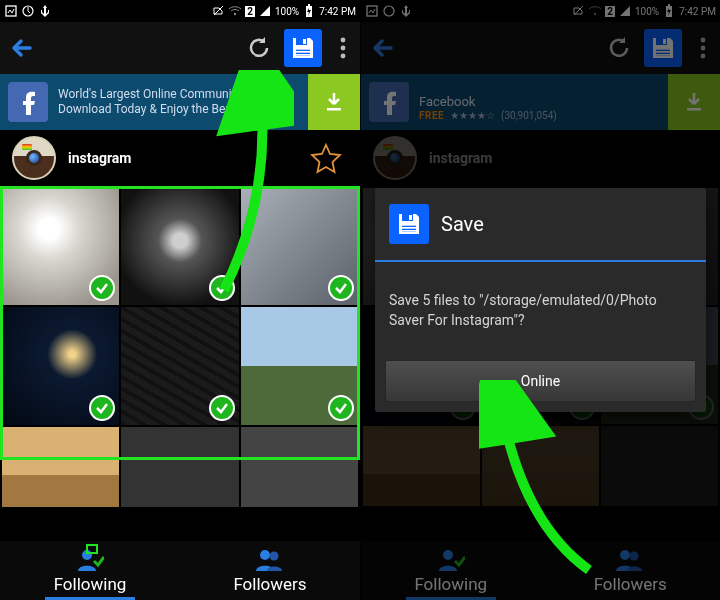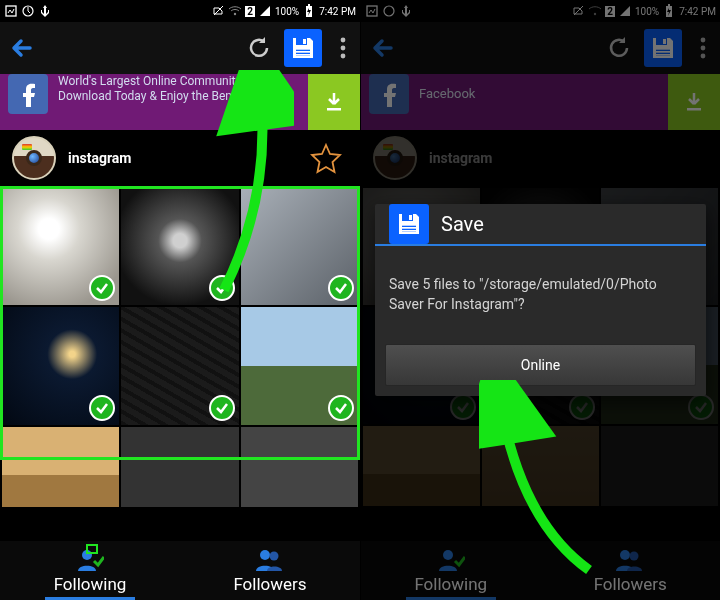--- a/index.html
+++ b/index.html
@@ -14,21 +14,21 @@
 
   .appbar { height: 52px; background: #111; display: flex; align-items: center; justify-content: space-between; padding: 0 6px; }
   .appbar-left, .appbar-right { display: flex; align-items: center; gap: 10px; }
   .back-btn svg, .reload-btn svg, .menu-btn svg { display: block; }
 
   .save-btn {
     width: 38px; height: 38px; background: #0a62ff; border-radius: 3px;
     display: flex; align-items: center; justify-content: center; cursor: pointer;
   }
 
-  .adbar { height: 56px; background: #701a75; display: flex; align-items: flex-start; position: relative; padding: 0 8px; }
+  .adbar { height: 56px; background: #0c4a6e; display: flex; align-items: center; position: relative; padding: 0 8px; }
   .ad-fb { width: 40px; height: 40px; background: #4468b2; border-radius: 4px; display: flex; align-items: center; justify-content: center; margin-right: 10px; }
   .ad-copy { flex: 1; color: #d3dcef; font-size: 12px; line-height: 1.25; }
   .ad-title { font-size: 13px; color: #dfe6f5; margin-top: 12px; }
   .ad-sub   { font-size: 10px; color: #a9b9d8; display: flex; align-items: center; gap: 6px; }
   .ad-free  { color: #ff8a00; font-weight: bold; letter-spacing: 0.5px; }
   .ad-dl { position: absolute; right: 0; top: 0; bottom: 0; width: 52px; background: #8bc822; display: flex; align-items: center; justify-content: center; }
 
   .profile-row { height: 56px; display: flex; align-items: center; padding: 0 12px; gap: 12px; position: relative; }
   .ig-avatar { width: 44px; height: 44px; border-radius: 50%; background: linear-gradient(#e0d8c5 45%, #4c2e1e 45%); display: flex; align-items: center; justify-content: center; border: 2px solid #d9d1ba; position: relative; }
   .ig-lens { width: 16px; height: 16px; border-radius: 50%; background: radial-gradient(circle at 35% 35%, #6fb7ff, #1a3c8c); border: 3px solid #3a2719; }
@@ -54,21 +54,21 @@
 
   .bottom-tabs { height: 60px; background: #0a0a0a; display: flex; border-top: 1px solid #000; }
   .tab { flex: 1; display: flex; flex-direction: column; align-items: center; justify-content: center; gap: 2px; color: #fff; font-size: 17px; position: relative; }
   .tab svg { display: block; }
   .tab.active .tab-underline { position: absolute; bottom: 0; left: 25%; right: 25%; height: 3px; background: #2a7de1; }
   .mini-sel { position: absolute; top: 3px; left: 48%; width: 12px; height: 10px; border: 2px solid #21e521; }
 
   
   .overlay { position: absolute; inset: 0; background: rgba(0,0,0,0.55); display: flex; align-items: center; justify-content: center; padding: 0 14px; }
   .dialog { width: 100%; background: #2a2a2a; color: #e7e7e7; border-radius: 2px; box-shadow: 0 6px 20px rgba(0,0,0,0.6); }
-  .d-head { display: flex; align-items: center; gap: 12px; padding: 0 14px; color: #fff; }
+  .d-head { display: flex; align-items: center; gap: 12px; padding: 16px 14px; color: #fff; }
   .d-head .save-btn { width: 40px; height: 40px; }
   .d-title { font-size: 20px; }
   .d-div { height: 2px; background: #2a7de1; }
   .d-body { padding: 29px 14px 20px; font-size: 14px; color: #d4d4d4; line-height: 1.4; }
   .d-actions { display: flex; gap: 10px; padding: 10px; }
   .d-btn { flex: 1; padding: 12px 0; text-align: center; background: linear-gradient(#4f4f4f,#373737); color: #fff; font-size: 14px; border: 1px solid #262626; border-radius: 2px; cursor: pointer; }
 
   .arrow { position: absolute; pointer-events: none; }
   .arrow1 { left: 204px; top: 70px; width: 90px; height: 230px; transform: rotate(0deg); }
   .arrow2 { left: 118px; top: 380px; width: 120px; height: 200px; }
@@ -369,20 +369,25 @@
   </div>
 
   <div class="adbar">
     <div class="ad-fb">
       <svg width="26" height="26" viewBox="0 0 26 26">
           <path d="M16 26 V16 h3 l1-4 h-4 V9 c0-1 0.5-2 2-2 h2 V3 c-1 0-2.3-0.2-3.5-0.2 C13 2.8 11 5 11 8.5 V12 H8 v4 h3 v10 Z" fill="#fff"></path>
         </svg>
     </div>
     <div class="ad-copy">
       <div class="ad-title">Facebook</div>
+      <div class="ad-sub">
+        <span class="ad-free">FREE</span>
+        <span>★★★★☆</span>
+        <span>(30,901,054)</span>
+      </div>
     </div>
     <div class="ad-dl">
       <svg width="24" height="24" viewBox="0 0 24 24">
           <path d="M12 3 V14 M12 14 L7 9 M12 14 L17 9" stroke="#fff" stroke-width="2.5" fill="none"></path>
           <rect x="5" y="18" width="14" height="2.5" fill="#fff"></rect>
         </svg>
     </div>
   </div>
 
   <div class="profile-row" style="filter:brightness(0.5)">

